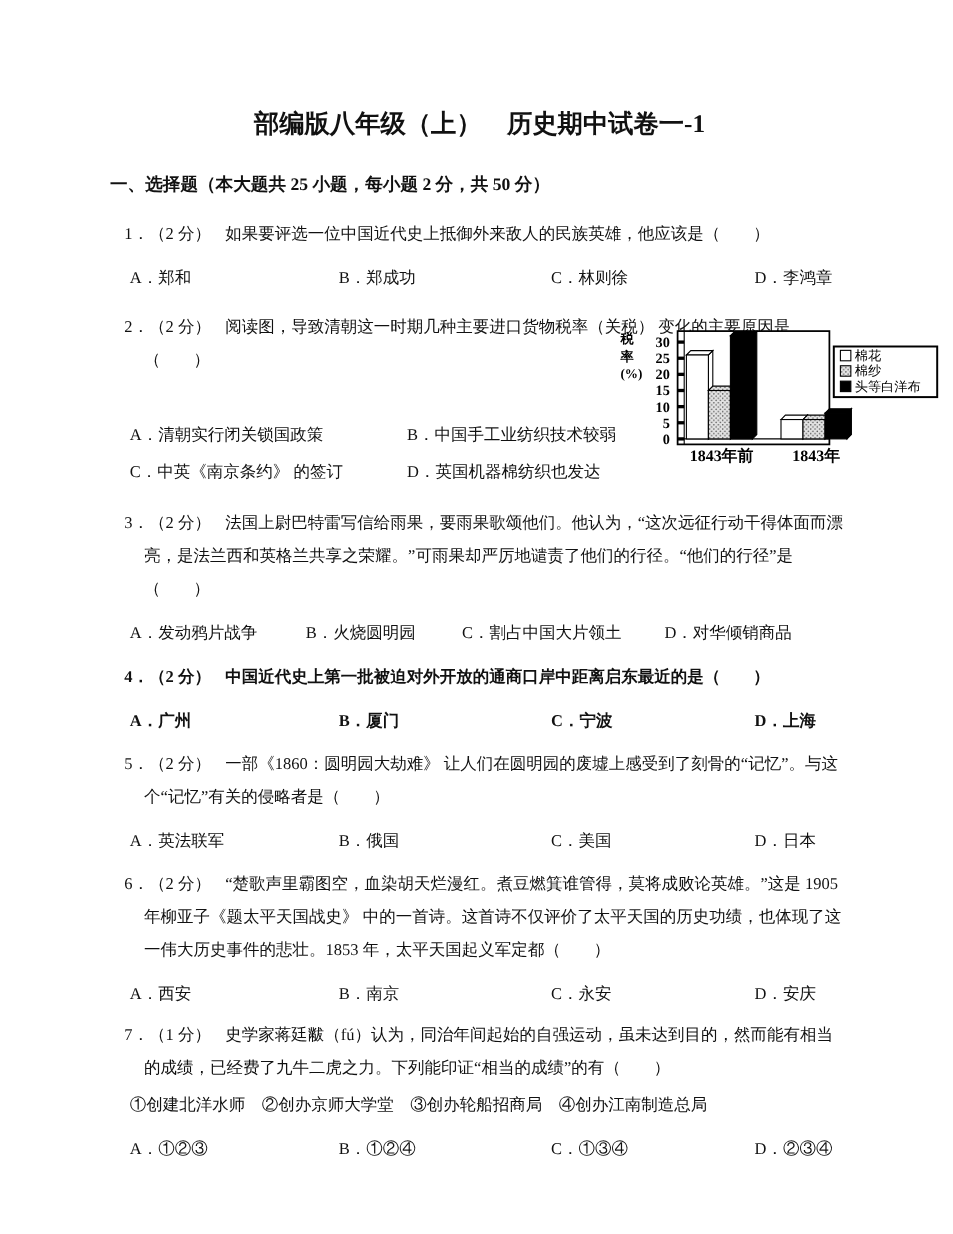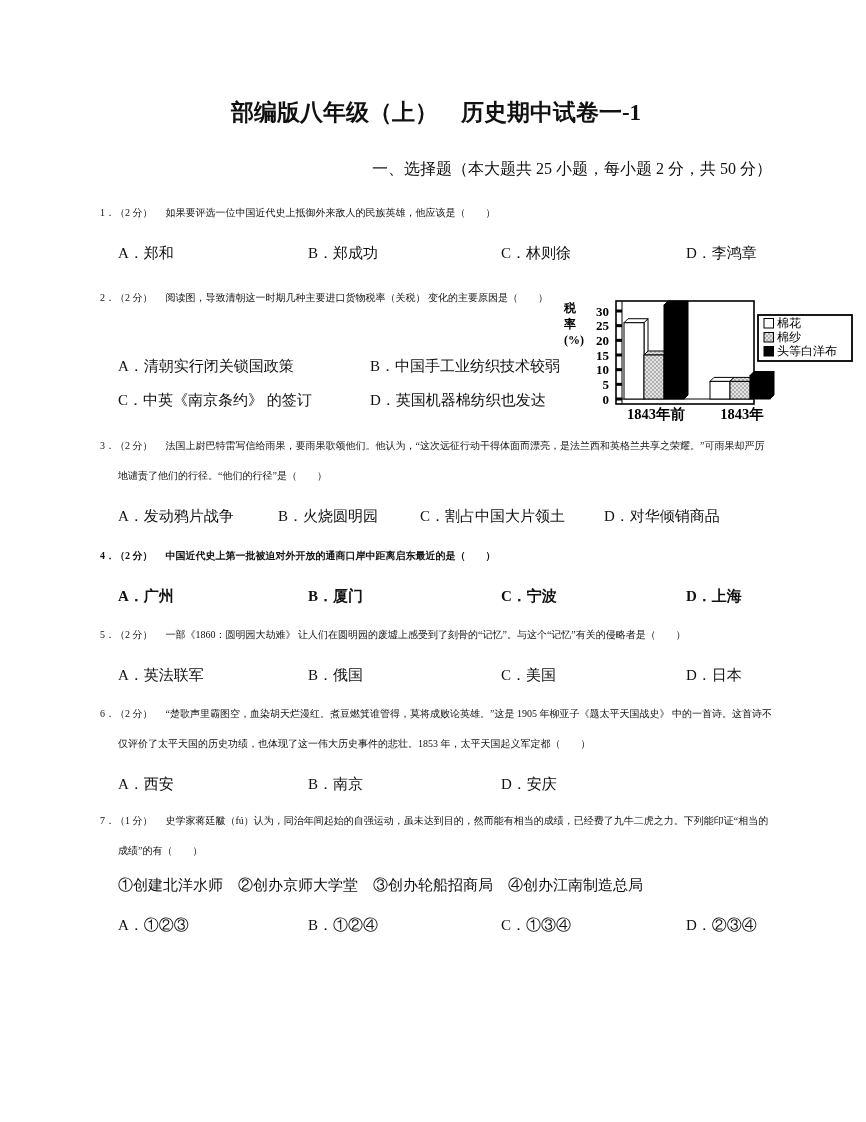--- a/index.html
+++ b/index.html
@@ -15,30 +15,30 @@
   }
   .doc-title{
     text-align:center;
     font-size:23px;
     font-weight:bold;
     line-height:30px;
     margin:0 0 26px 0;
   }
   .section-heading{
     font-size:16px;
-    font-weight:normal;
-    line-height:30px;
-    text-align:right;
+    font-weight:bold;
+    line-height:30px;
   }
   .question{position:relative;}
   .q-para{
-    font-size:10px;
+    font-size:15px;
     line-height:30px;
     padding-left:18px;
     text-indent:-18px;
+    margin-left:13px;
   }
   .q-label{margin-right:13px;}
   .q-options{
     display:grid;
     margin-top:10px;
     padding-left:18px;
     font-size:15px;
     line-height:30px;
   }
   .cols-default{grid-template-columns:147px 150px 142px auto;gap:43px;}
@@ -201,20 +201,21 @@
     </div>
   </div>
 
   <div class="question" style="margin-top:9px;">
     <div class="q-para">
       <span class="q-label">6．（2 分）</span><span>“楚歌声里霸图空，血染胡天烂漫红。煮豆燃箕谁管得，莫将成败论英雄。”这是 1905 年柳亚子《题太平天国战史》 中的一首诗。这首诗不仅评价了太平天国的历史功绩，也体现了这一伟大历史事件的悲壮。1853 年，太平天国起义军定都（　　）</span>
     </div>
     <div class="q-options cols-default">
       <span>A．西安</span>
       <span>B．南京</span>
+      <span>C．永安</span>
       <span>D．安庆</span>
     </div>
   </div>
 
   <div class="question" style="margin-top:7px;">
     <div class="q-para">
       <span class="q-label">7．（1 分）</span><span>史学家蒋廷黻（fú）认为，同治年间起始的自强运动，虽未达到目的，然而能有相当的成绩，已经费了九牛二虎之力。下列能印证“相当的成绩”的有（　　）</span>
     </div>
     <div class="q-items">①创建北洋水师　②创办京师大学堂　③创办轮船招商局　④创办江南制造总局</div>
     <div class="q-options cols-default">

